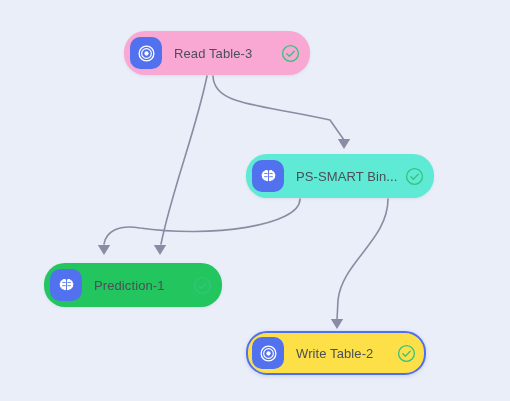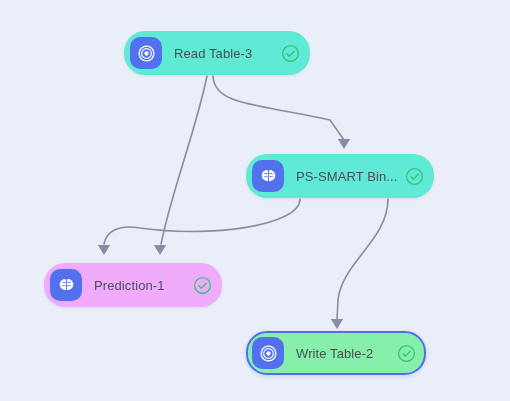--- a/index.html
+++ b/index.html
@@ -89,21 +89,21 @@
       <g>
         <path d="M 300 199 C 300 226 210 238 140 228 C 118 224 106 232 104 244" fill="none" stroke="#8b8ba3" stroke-width="1.6" stroke-linecap="round"></path>
         <polygon points="97.8,245 110.2,245 104,255" fill="#8b8ba3"></polygon>
       </g>
       <g>
         <path d="M 388 199 C 388 240 342 262 338 300 L 337 320" fill="none" stroke="#8b8ba3" stroke-width="1.6" stroke-linecap="round"></path>
         <polygon points="330.8,319 343.2,319 337,329" fill="#8b8ba3"></polygon>
       </g>
     </svg>
 
-  <div class="wf-node" id="node-read-table-3" style="left: 124px; top: 31px; width: 186px; height: 44px; background: #5eead4;">
+  <div class="wf-node" id="node-read-table-3" style="left: 124px; top: 31px; width: 186px; height: 44px; background: #f9a8d4;">
     <span class="node-icon" style="background: rgb(82, 113, 239);">
         <svg viewBox="0 0 24 24" width="19" height="19">
           <circle cx="12" cy="12" r="9.3" fill="none" stroke="#ffffff" stroke-width="1.7"></circle>
           <circle cx="12" cy="12" r="6.1" fill="none" stroke="#ffffff" stroke-width="1.5"></circle>
           <circle cx="12" cy="12" r="2.7" fill="#ffffff"></circle>
         </svg>
       </span>
     <span class="node-label" style="color: rgb(75, 79, 88);">Read Table-3</span>
     <span class="node-status">
         <svg viewBox="0 0 24 24" width="19" height="19">
@@ -124,39 +124,39 @@
       </span>
     <span class="node-label" style="color: rgb(75, 79, 88);">PS-SMART Bin...</span>
     <span class="node-status">
         <svg viewBox="0 0 24 24" width="19" height="19">
           <circle cx="12" cy="12" r="10" fill="none" stroke="#35c47d" stroke-width="1.7"></circle>
           <path d="M7.4 12.3l3.1 3.1 6.2-6.3" fill="none" stroke="#35c47d" stroke-width="1.7" stroke-linecap="round" stroke-linejoin="round"></path>
         </svg>
       </span>
   </div>
 
-  <div class="wf-node" id="node-prediction-1" style="left: 44px; top: 263px; width: 178px; height: 44px; background: #f0abfc;">
+  <div class="wf-node" id="node-prediction-1" style="left: 44px; top: 263px; width: 178px; height: 44px; background: #22c55e;">
     <span class="node-icon" style="background: rgb(82, 113, 239);">
         <svg viewBox="0 0 24 24" width="19" height="19">
           <path d="M10.9 4.3c-1.5-1-3.6-.5-4.3 1-1.6.2-2.6 1.6-2.3 3-1.1.8-1.3 2.3-.5 3.3-.5 1.3.2 2.8 1.6 3.2.2 1.5 1.7 2.5 3.2 2.1.6 1.1 2.3 1.3 3.1.4V4.7z" fill="#ffffff"></path>
           <path d="M13.1 4.3c1.5-1 3.6-.5 4.3 1 1.6.2 2.6 1.6 2.3 3 1.1.8 1.3 2.3.5 3.3.5 1.3-.2 2.8-1.6 3.2-.2 1.5-1.7 2.5-3.2 2.1-.6 1.1-2.3 1.3-3.1.4V4.7z" fill="#ffffff"></path>
           <rect x="11.45" y="3.4" width="1.1" height="16" fill="#5271ef"></rect>
           <path d="M7.2 8.2h3.2M7.0 12.2h3.4M13.6 8.2h3.2M13.6 12.2h3.4" stroke="#5271ef" stroke-width="1.1" fill="none" stroke-linecap="round"></path>
         </svg>
       </span>
     <span class="node-label" style="color: rgb(75, 79, 88);">Prediction-1</span>
     <span class="node-status">
         <svg viewBox="0 0 24 24" width="19" height="19">
           <circle cx="12" cy="12" r="10" fill="none" stroke="#35c47d" stroke-width="1.7"></circle>
           <path d="M7.4 12.3l3.1 3.1 6.2-6.3" fill="none" stroke="#35c47d" stroke-width="1.7" stroke-linecap="round" stroke-linejoin="round"></path>
         </svg>
       </span>
   </div>
 
-  <div class="wf-node selected" id="node-write-table-2" style="left: 246px; top: 331px; width: 180px; height: 44px; background: #86efac; justify-content: flex-end;">
+  <div class="wf-node selected" id="node-write-table-2" style="left: 246px; top: 331px; width: 180px; height: 44px; background: #fde047; justify-content: flex-end;">
     <span class="node-icon" style="background: rgb(82, 113, 239);">
         <svg viewBox="0 0 24 24" width="19" height="19">
           <circle cx="12" cy="12" r="9.3" fill="none" stroke="#ffffff" stroke-width="1.7"></circle>
           <circle cx="12" cy="12" r="6.1" fill="none" stroke="#ffffff" stroke-width="1.5"></circle>
           <circle cx="12" cy="12" r="2.7" fill="#ffffff"></circle>
         </svg>
       </span>
     <span class="node-label" style="color: rgb(75, 79, 88);">Write Table-2</span>
     <span class="node-status">
         <svg viewBox="0 0 24 24" width="19" height="19">

